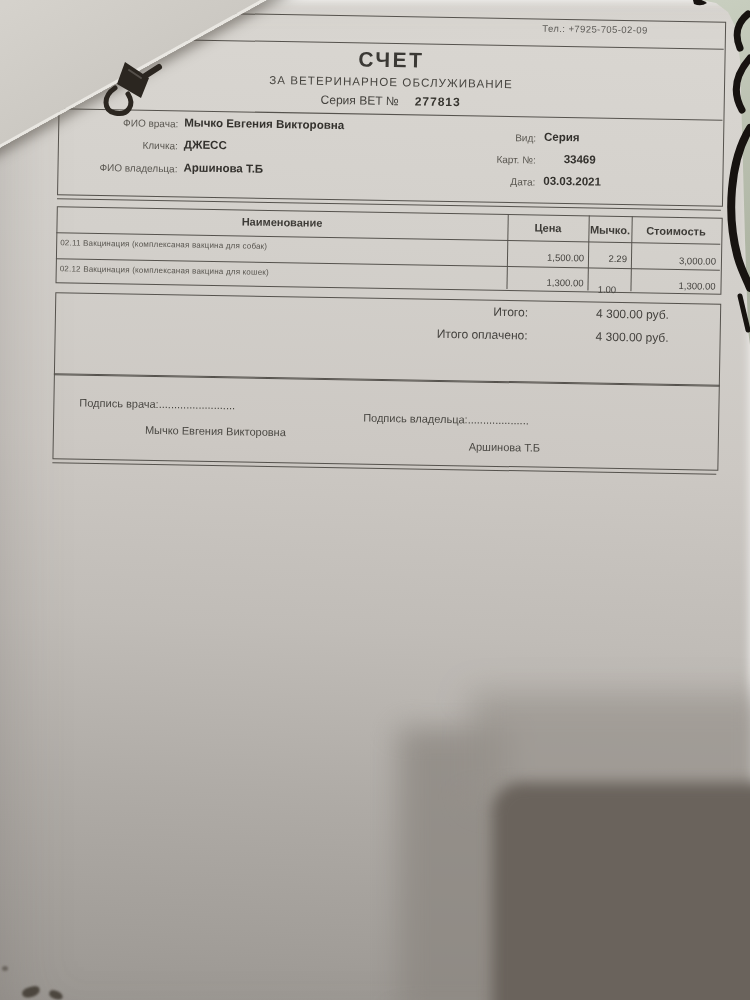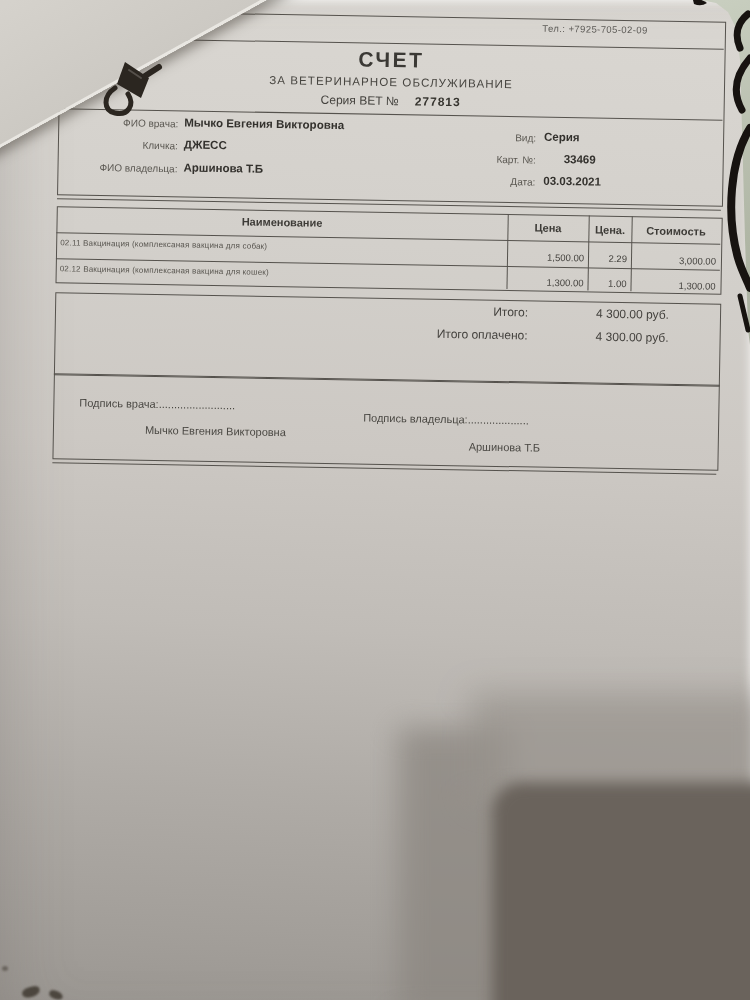--- a/index.html
+++ b/index.html
@@ -88,31 +88,31 @@
 
     <div class="box" style="left:60px;top:216px;width:664px;height:75px;"></div>
     <div class="hline" style="left:60px;top:242px;width:664px;"></div>
     <div class="hline" style="left:60px;top:268px;width:664px;"></div>
     <div class="vline" style="left:511px;top:216px;height:75px;"></div>
     <div class="vline" style="left:592px;top:216px;height:75px;"></div>
     <div class="vline" style="left:635px;top:216px;height:75px;"></div>
 
     <div class="abs th c" style="left:60px;top:222px;width:451px;">Наименование</div>
     <div class="abs th c" style="left:511px;top:223px;width:81px;">Цена</div>
-    <div class="abs th c" style="left:592px;top:224px;width:43px;">Цена.</div>
+    <div class="abs th c" style="left:592px;top:224px;width:43px;">Мычко.</div>
     <div class="abs th c" style="left:635px;top:224px;width:89px;">Стоимость</div>
 
     <div class="abs rowname" style="left:64px;top:248px;">02.11 Вакцинация (комплексаная вакцина для собак)</div>
     <div class="abs num r" style="left:511px;top:253px;width:77px;">1,500.00</div>
     <div class="abs num r" style="left:592px;top:253px;width:39px;">2.29</div>
     <div class="abs num r" style="left:635px;top:254px;width:85px;">3,000.00</div>
 
     <div class="abs rowname" style="left:64px;top:274px;">02.12 Вакцинация (комплексаная вакцина для кошек)</div>
     <div class="abs num r" style="left:511px;top:278px;width:77px;">1,300.00</div>
-    <div class="abs num r" style="left:592px;top:278px;width:39px;">1.00</div>
+    <div class="abs num r" style="left:592px;top:284px;width:39px;text-align:center;">1.00</div>
     <div class="abs num r" style="left:635px;top:279px;width:85px;">1,300.00</div>
 
     <div class="box" style="left:60px;top:302px;width:664px;height:81px;"></div>
     <div class="abs tot r" style="left:330px;top:307px;width:203px;">Итого:</div>
     <div class="abs tot" style="left:601px;top:307px;">4 300.00  руб.</div>
     <div class="abs tot r" style="left:330px;top:330px;width:203px;">Итого оплачено:</div>
     <div class="abs tot" style="left:601px;top:330px;">4 300.00  руб.</div>
 
     <div class="box" style="left:60px;top:383px;width:664px;height:84px;"></div>
     <div class="hline" style="left:60px;top:472px;width:664px;"></div>

